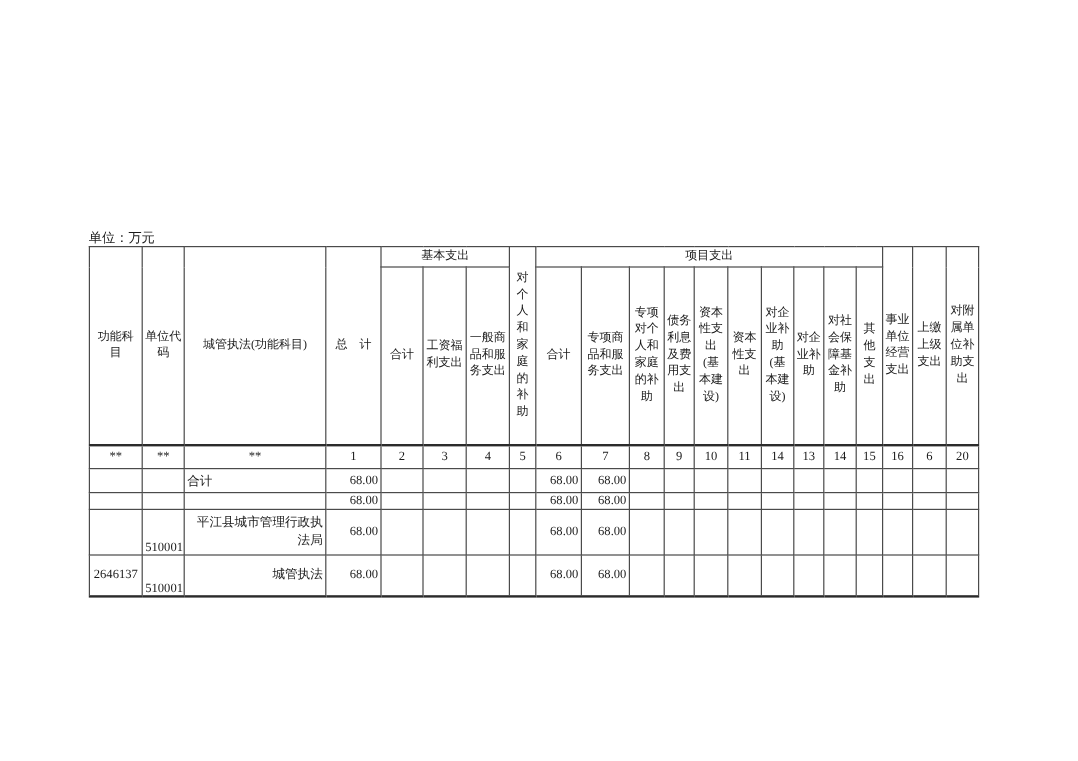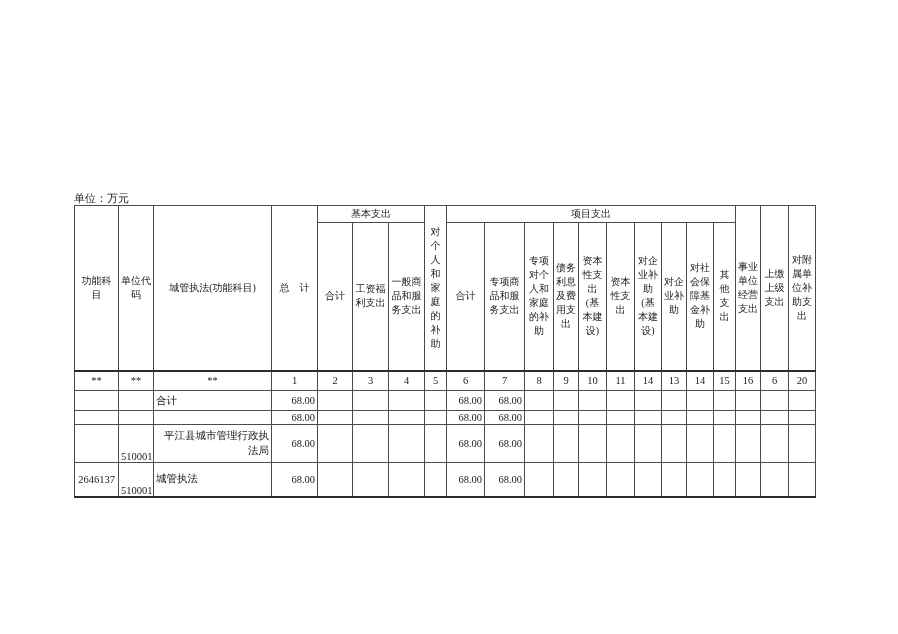--- a/index.html
+++ b/index.html
@@ -44,21 +44,21 @@
   tr.r0 { height:20px; }
   tr.r1 { height:14px; }
   tr.r2 { height:38px; }
   tr.r3 { height:34px; }
   tbody td { font-size:10.5px; vertical-align:middle; }
   tbody tr:last-child td { border-bottom:2px solid #2b2b2b; }
   td.ctr { text-align:center; }
   td.num { text-align:right; padding-right:2px; }
   td.name-left   { text-align:left; padding-left:2px; }
   td.name-indent { text-align:right; padding-left:2px; text-indent:8px; line-height:1.35; }
-  td.name-ctr    { text-align:left; }
+  td.name-ctr    { text-align:right; }
   td.code-bottom { vertical-align:bottom; text-align:left; padding-left:2px; }
 </style>
 </head>
 <body>
 
 <div class="page">
 
   <div class="unit-note">单位：万元</div>
 
   <table class="budget">

